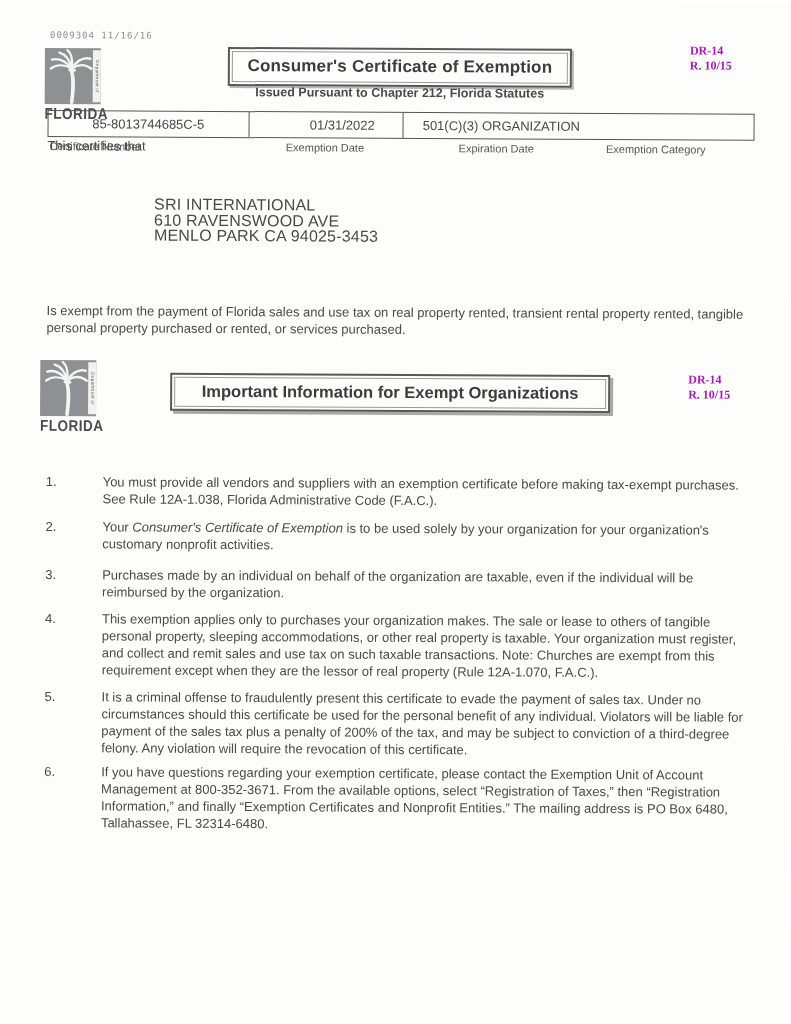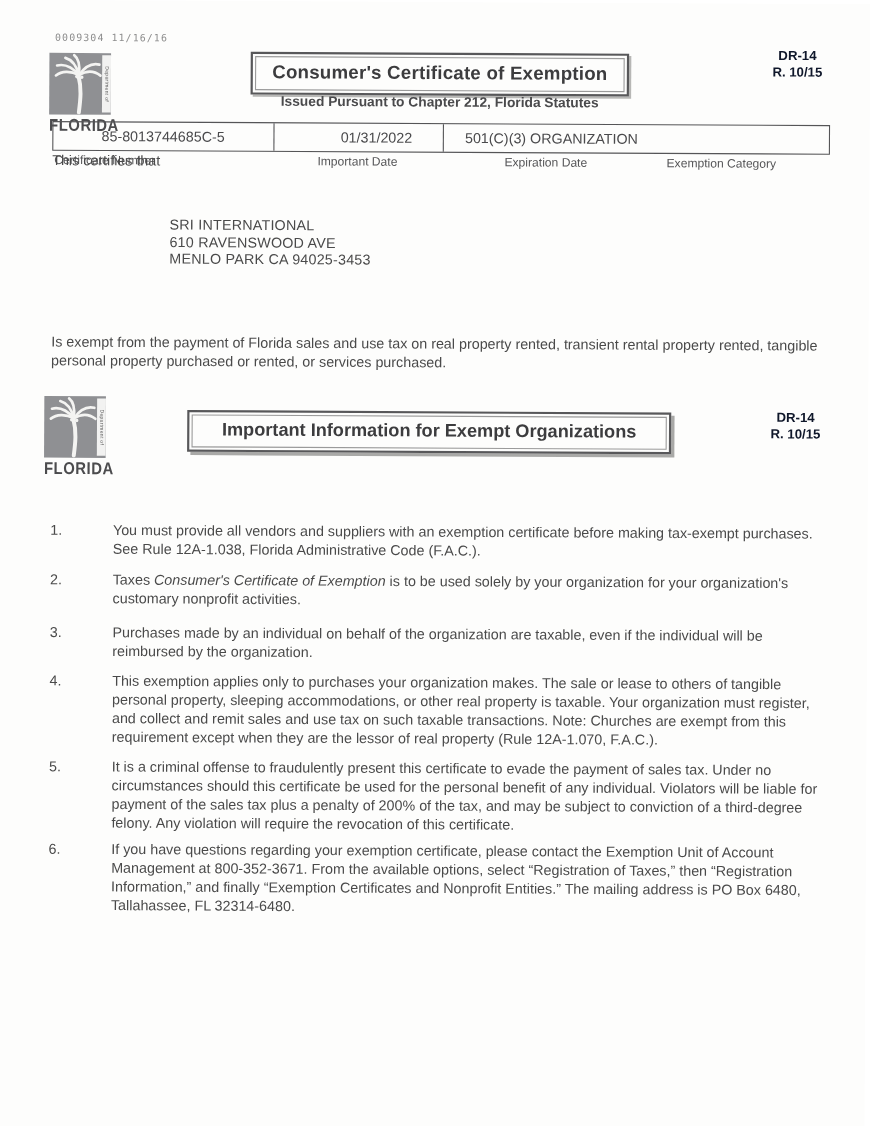--- a/index.html
+++ b/index.html
@@ -53,22 +53,22 @@
   }
   .titlebox1 { left:228px; top:46px; width:344px; }
   .titlebox1 .inner { font-size:17px; font-weight:bold; color:#3c3c3e; letter-spacing:.2px; }
   .titlebox2 { left:172px; top:372px; width:440px; box-shadow:3px 3px 0 #a9a9a7; }
   .titlebox2 .inner { font-size:16.5px; font-weight:bold; color:#3c3c3e; }
   .subtitle {
     position:absolute; left:228px; top:84px; width:344px;
     text-align:center; font-size:12.5px; font-weight:bold; color:#4a4a4c;
   }
   .formcode {
-    position:absolute; width:70px; text-align:center;
-    font-size:12px; font-weight:bold; color:#0f172a; line-height:15px;
+    position:absolute; width:70px; text-align:left;
+    font-size:12px; font-weight:bold; color:#a21caf; line-height:15px;font-family:Liberation Serif, serif;
   }
   .formcode1 { left:690px; top:40px; }
   .formcode2 { left:690px; top:369px; }
   
   .cert-table {
     position:absolute; left:48px; top:110px; width:707px; height:27px;
     display:flex; border:1.5px solid #555557;
   }
   .cert-cell {
     display:flex; align-items:center; justify-content:center;
@@ -77,21 +77,21 @@
   .cert-cell:first-child { border-left:none; }
   .c1 { width:28.3%; } .c2 { width:21.9%; } .c3 { width:21.9%;padding-left:33px; } .c4 { width:27.9%; }
   .cert-labels {
     position:absolute; left:48px; top:140px; width:707px; display:flex;
     font-size:11px; color:#565658;
   }
   .cert-labels .lbl { text-align:center; }
   .cert-labels .lbl:first-child { text-align:left; padding-left:2px; }
   
   .certifies { position:absolute; left:48px; top:138px; font-size:13px; }
-  .recipient { position:absolute; left:155px; top:196px; font-size:13px; line-height:15.5px; letter-spacing:.2px; }
+  .recipient { position:absolute; left:155px; top:196px; font-size:16px; line-height:15.5px; letter-spacing:.2px; }
   .exempt {
     position:absolute; left:48px; top:302px; width:708px;
     font-size:13px; line-height:17px;
   }
   
   .info-list { position:absolute; left:48px; top:473px; width:708px; }
   .info-item { display:flex; font-size:13px; line-height:17px; }
   .info-item .num { width:57px; flex:none; }
   .info-item .txt { flex:1; }
   .m1 { margin-bottom:11px; } .m2 { margin-bottom:14px; } .m3 { margin-bottom:10px; }
@@ -134,21 +134,21 @@
     <div>R. 10/15</div>
   </div>
 
   <div class="cert-table">
     <div class="cert-cell c1">85-8013744685C-5</div>
     <div class="cert-cell c3">01/31/2022</div>
     <div class="cert-cell c4">501(C)(3) ORGANIZATION</div>
   </div>
   <div class="cert-labels">
     <div class="lbl c1">Certificate Number</div>
-    <div class="lbl c2">Important Date</div>
+    <div class="lbl c2">Exemption Date</div>
     <div class="lbl c3">Expiration Date</div>
     <div class="lbl c4">Exemption Category</div>
   </div>
 
   <div class="certifies">This certifies that</div>
 
   <div class="recipient">
     <div>SRI INTERNATIONAL</div>
     <div>610 RAVENSWOOD AVE</div>
     <div>MENLO PARK CA 94025-3453</div>
@@ -184,21 +184,21 @@
     <div>R. 10/15</div>
   </div>
 
   <div class="info-list">
     <div class="info-item m1">
       <span class="num">1.</span>
       <span class="txt">You must provide all vendors and suppliers with an exemption certificate before making tax-exempt purchases. See Rule 12A-1.038, Florida Administrative Code (F.A.C.).</span>
     </div>
     <div class="info-item m2">
       <span class="num">2.</span>
-      <span class="txt"><span>Taxes </span><span class="em">Consumer's Certificate of Exemption</span><span> is to be used solely by your organization for your organization's customary nonprofit activities.</span></span>
+      <span class="txt"><span>Your </span><span class="em">Consumer's Certificate of Exemption</span><span> is to be used solely by your organization for your organization's customary nonprofit activities.</span></span>
     </div>
     <div class="info-item m3">
       <span class="num">3.</span>
       <span class="txt">Purchases made by an individual on behalf of the organization are taxable, even if the individual will be reimbursed by the organization.</span>
     </div>
     <div class="info-item m4">
       <span class="num">4.</span>
       <span class="txt">This exemption applies only to purchases your organization makes.  The sale or lease to others of tangible personal property, sleeping accommodations, or other real property is taxable.  Your organization must register, and collect and remit sales and use tax on such taxable transactions.  Note:  Churches are exempt from this requirement except when they are the lessor of real property (Rule 12A-1.070, F.A.C.).</span>
     </div>
     <div class="info-item m5">

